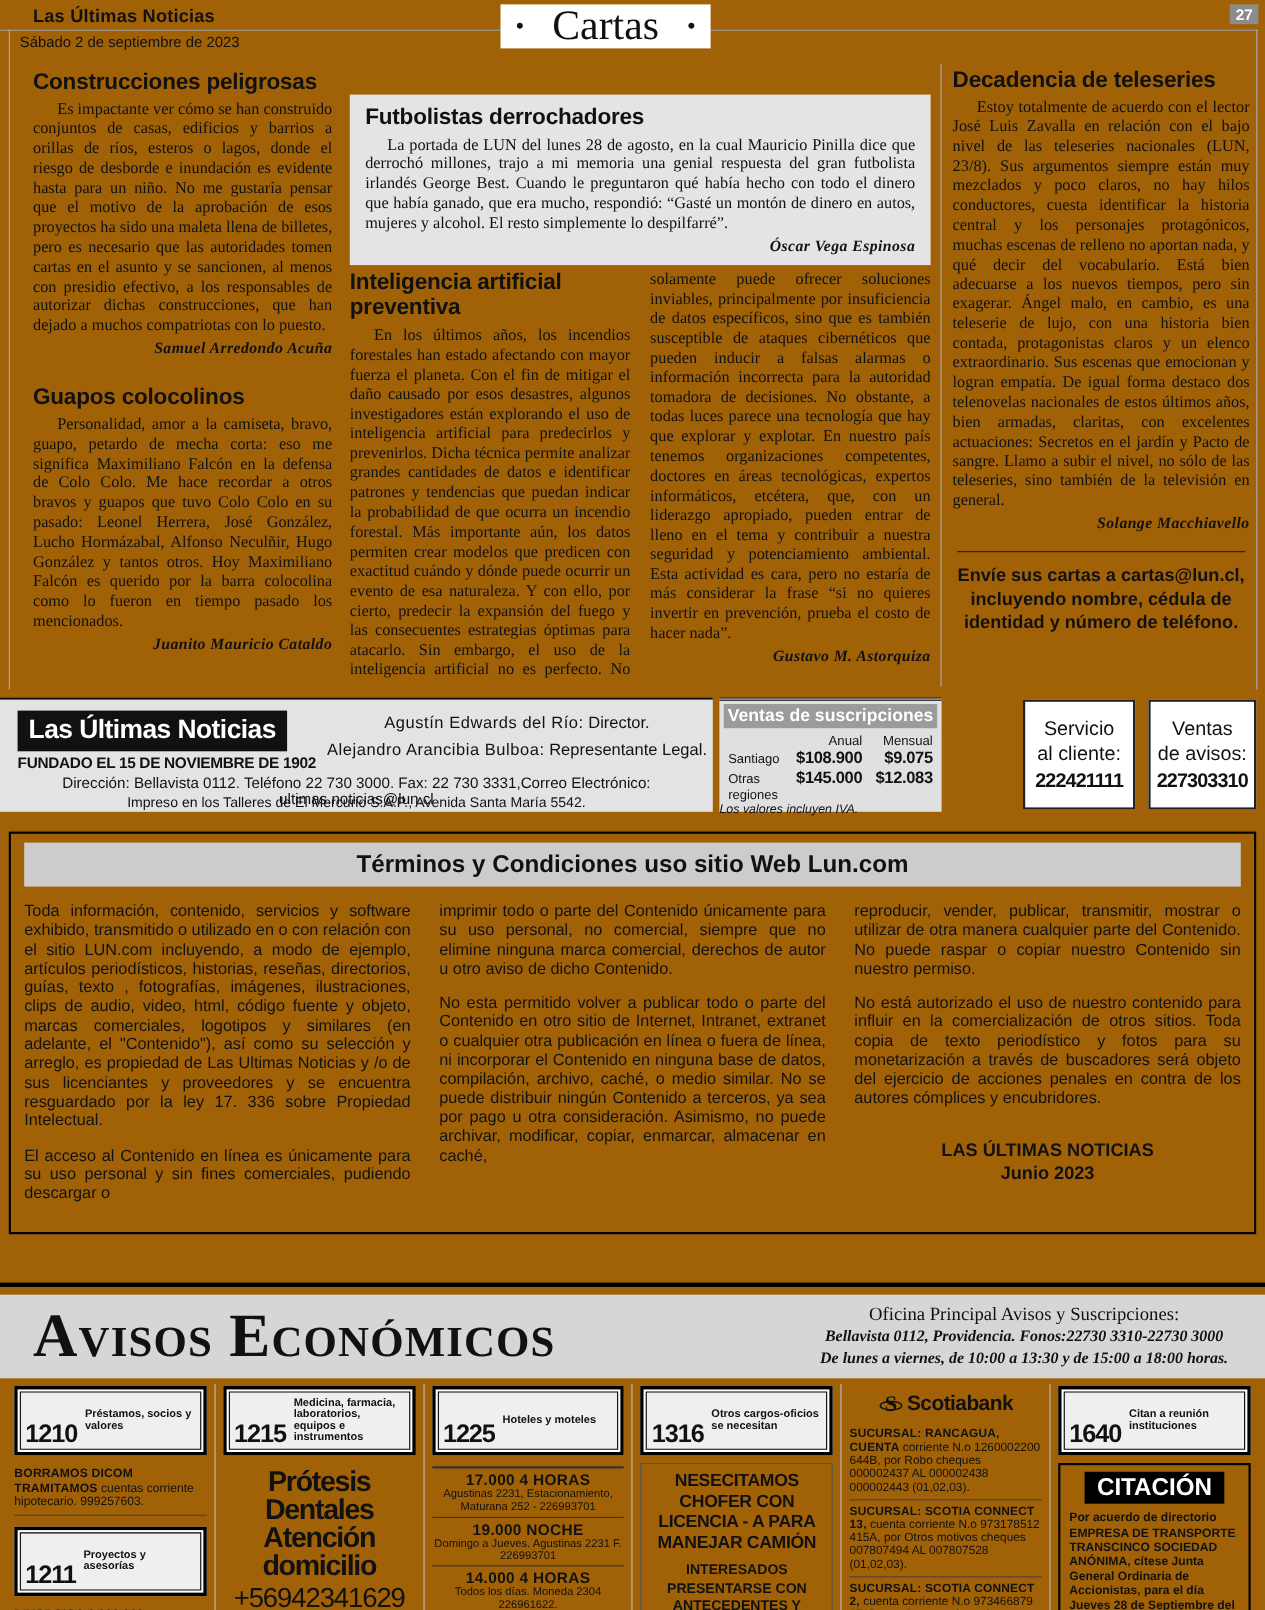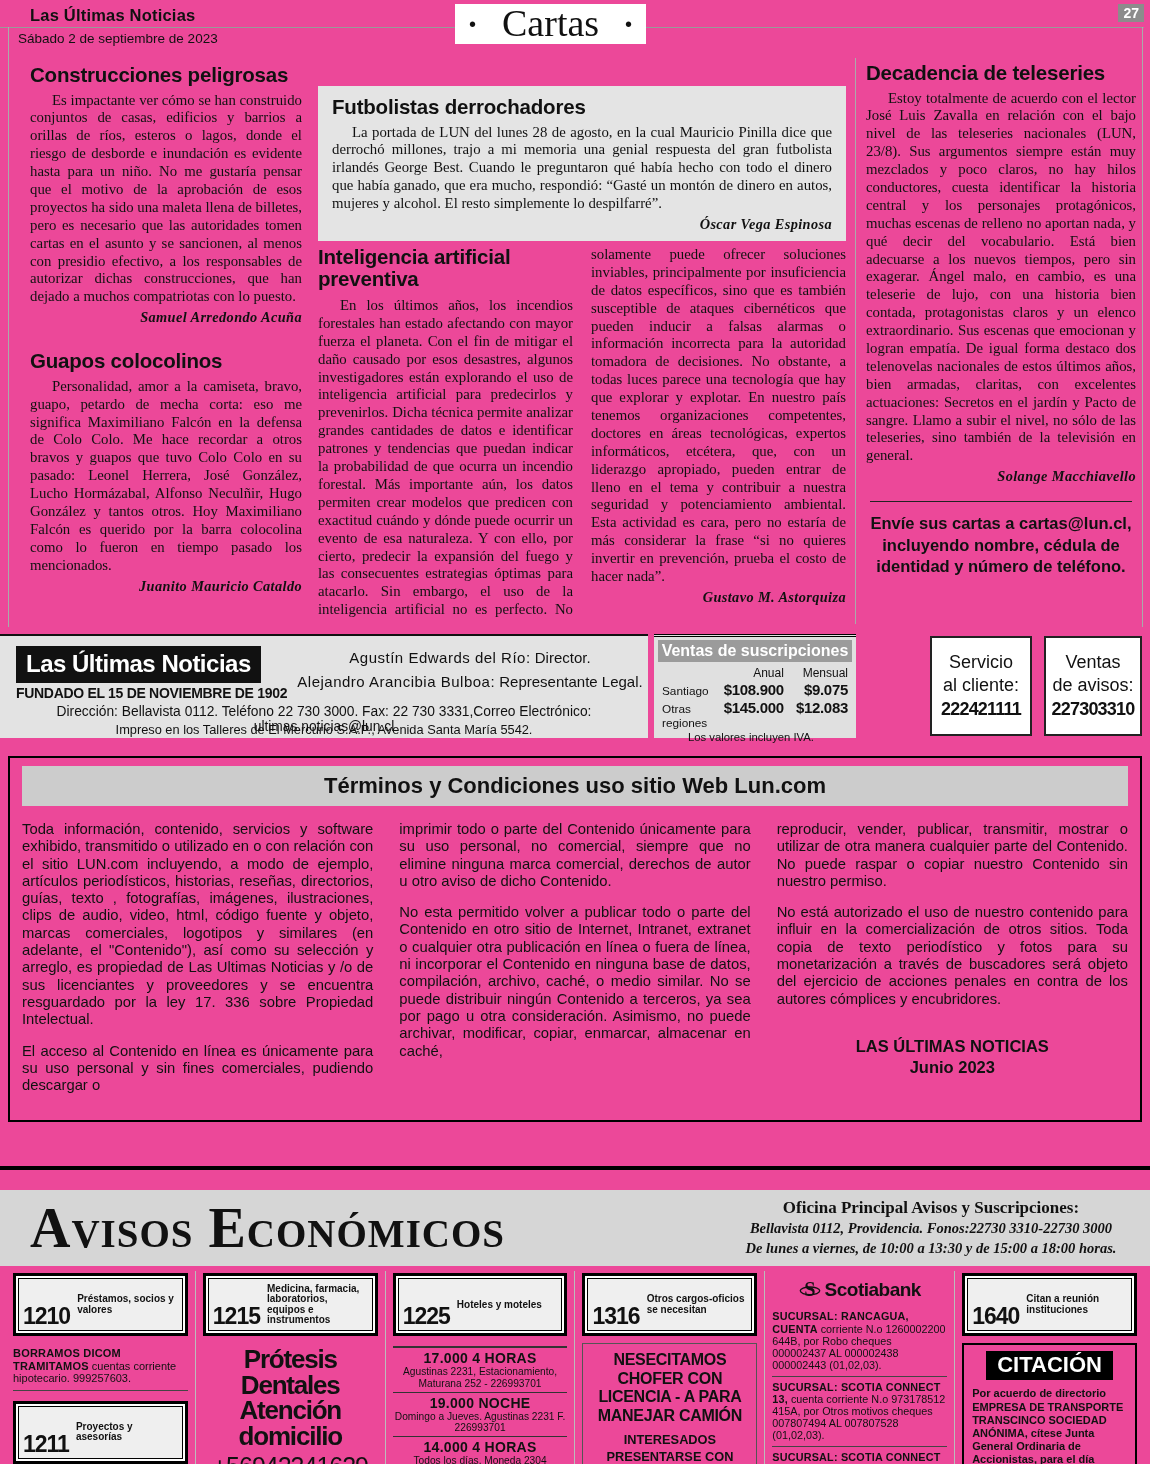--- a/index.html
+++ b/index.html
@@ -1,17 +1,17 @@
 <!DOCTYPE html>
 <html><head>
 <meta charset="utf-8">
 <style>
   * { margin:0; padding:0; box-sizing:border-box; }
   html,body { background:#f0f0f0; }
-  .page { position:relative; width:1150px; height:1464px; margin:0 auto; background:#ec4899;
+  .page { position:relative; width:1150px; height:1464px; margin:0 auto; background:#a16207;
           overflow:hidden; color:#111; font-family:"Liberation Sans", sans-serif; }
 
   
   .hdr { position:relative; height:50px; }
   .hdr-rule { position:absolute; top:27px; left:0; right:6px; border-top:1px solid #999; }
   .brand { position:absolute; left:30px; top:6px; font-weight:bold; font-size:16.5px; letter-spacing:.2px; }
   .issue-date { position:absolute; left:18px; top:31px; font-size:13.5px; }
   .cartas-wrap { position:absolute; left:455px; top:4px; background:#fff; padding:0 14px;
                  display:flex; align-items:center; gap:26px; }
   .cartas { font-family:"Liberation Serif", serif; font-size:38px; line-height:1.05; }
@@ -60,45 +60,45 @@
   .mast-printed { position:absolute; left:0; top:86px; width:648px; text-align:center; font-size:12.8px; }
 
   .subs { position:absolute; left:654px; top:0; width:202px; height:104px; background:#e0e0e0;
           border-top:3px double #000; }
   .subs-title { background:#9b9b9b; color:#fff; text-align:center; font-weight:bold;
                 font-size:16px; padding:2px 0; margin:3px 4px 4px; }
   .subs-grid { display:grid; grid-template-columns:1fr auto auto; column-gap:12px;
                padding:0 8px; font-size:11.8px; align-items:baseline; row-gap:1px; }
   .sh { font-size:12px; text-align:right; }
   .sv { font-weight:bold; font-size:15px; text-align:right; letter-spacing:-.3px; }
-  .subs-note { text-align:center; font-size:11.3px; padding:1px 8px 0 0; }
+  .subs-note { text-align:left; font-style:italic; font-size:11.3px; padding:1px 8px 0 0; }
 
   .pbox { position:absolute; top:2px; height:100px; background:#fff; border:2px solid #222;
           text-align:center; font-size:18px; line-height:1.3;
           display:flex; flex-direction:column; justify-content:center; }
   .pbox1 { left:930px; width:102px; }
   .pbox2 { left:1044px; width:98px; }
   .pbox .phone { font-weight:bold; font-size:18px; letter-spacing:-.8px; }
 
   
   .terms { margin:18px 8px 0; border:2px solid #000; padding:8px 12px 12px; }
   .terms-title { background:#ccc; text-align:center; font-weight:bold; font-size:22px; padding:7px 4px; margin-bottom:15px; }
   .terms-cols { display:flex; gap:26px; }
   .tcol { flex:1; font-size:14.8px; line-height:1.17; text-align:justify; }
   .tcol p { margin-bottom:14px; }
   .terms-footer { text-align:center; font-weight:bold; font-size:16.5px; margin-top:28px; line-height:1.3; }
 
   
   .av-rule { border-top:4px solid #000; margin-top:44px; }
-  .av-band { margin-top:20px; background:#d6d6d6; height:76px; display:flex; align-items:center;
+  .av-band { margin-top:7px; background:#d6d6d6; height:76px; display:flex; align-items:center;
              justify-content:space-between; padding:0 24px 0 30px; }
   .av-title { font-family:"Liberation Serif", serif; font-variant:small-caps; font-weight:bold;
               font-size:56px; line-height:.95; letter-spacing:1px; }
   .av-office { text-align:center; font-family:"Liberation Serif", serif; width:390px; }
-  .av-office .t1 { font-weight:bold; font-size:17px; }
+  .av-office .t1 { font-weight:normal; font-size:17px; }
   .av-office .t2 { font-weight:bold; font-style:italic; font-size:14.5px; line-height:1.4; }
 
   
   .cls { display:flex; margin-top:5px; padding:0 6px; align-items:flex-start; }
   .ccol { flex:1; padding:2px 7px; min-width:0; }
   .ccol + .ccol { border-left:1px solid #bbb; }
 
   .catbox { border:3px solid #000; box-shadow:inset 0 0 0 2px #fff, inset 0 0 0 3px #000;
             background:#efefef; display:flex; align-items:center; gap:7px;
             padding:3px 7px; margin-bottom:7px; }

